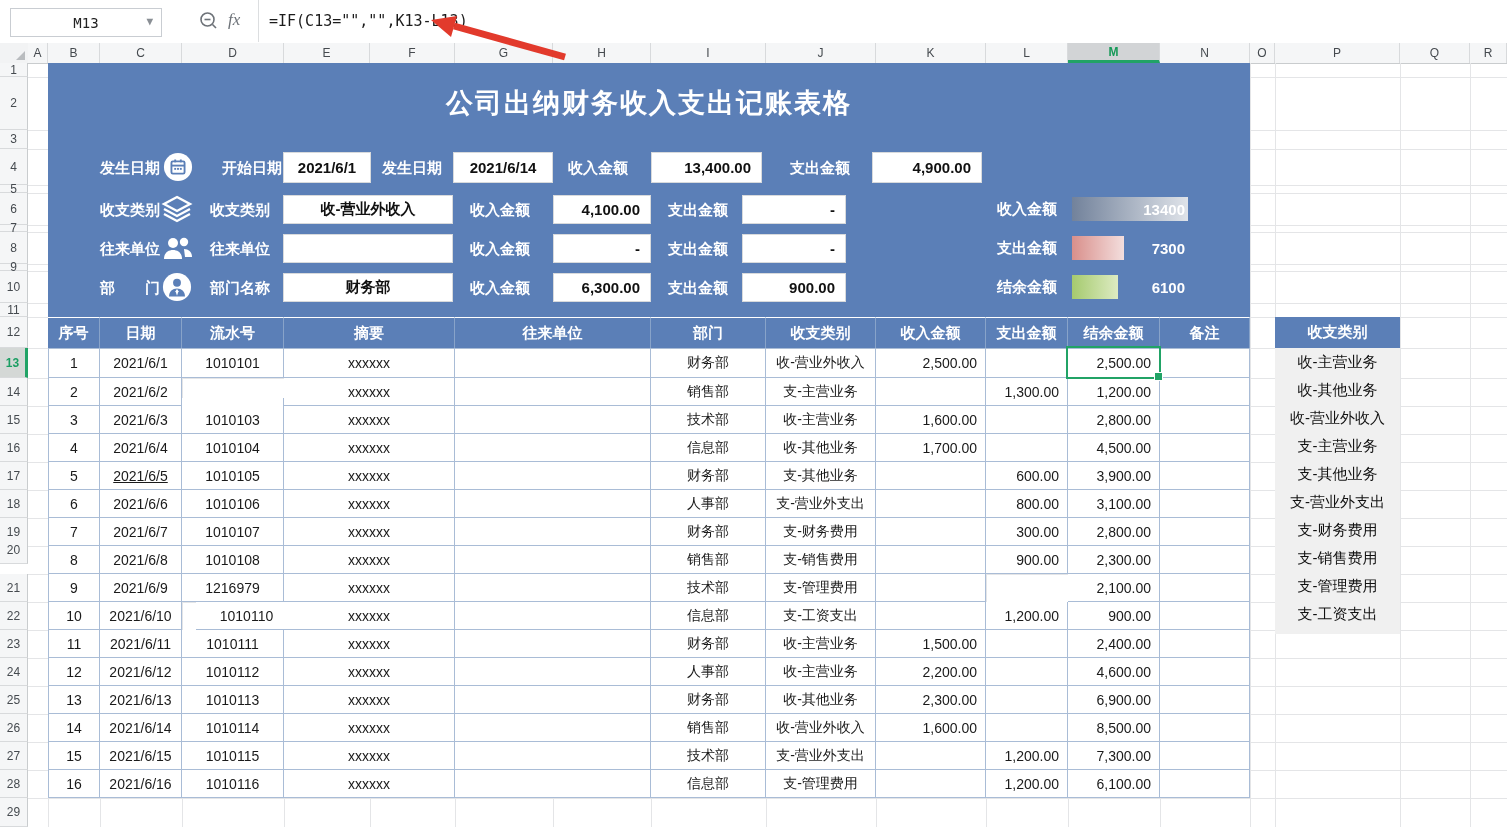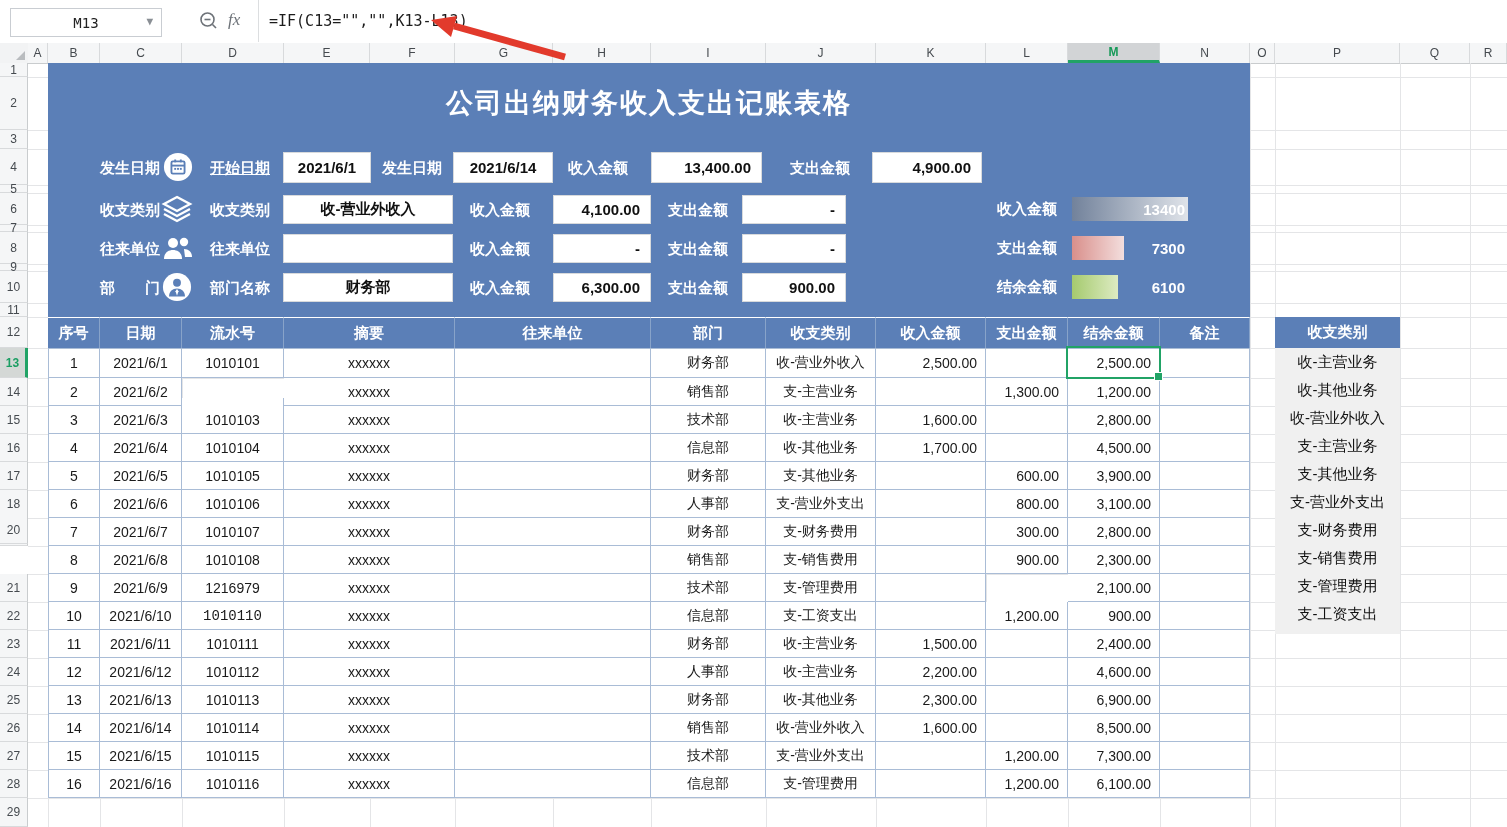--- a/index.html
+++ b/index.html
@@ -144,21 +144,21 @@
       <div class="rowcell" style="top: 271px; height: 32px;">10</div>
       <div class="rowcell" style="top: 303px; height: 14px;">11</div>
       <div class="rowcell" style="top: 317px; height: 31px;">12</div>
       <div class="rowcell sel" style="top: 348px; height: 30px;">13</div>
       <div class="rowcell" style="top: 378px; height: 28px;">14</div>
       <div class="rowcell" style="top: 406px; height: 28px;">15</div>
       <div class="rowcell" style="top: 434px; height: 28px;">16</div>
       <div class="rowcell" style="top: 462px; height: 28px;">17</div>
       <div class="rowcell" style="top: 490px; height: 28px;">18</div>
       <div class="rowcell" style="top: 518px; height: 28px;">19</div>
-      <div class="rowcell" style="top: 516px; height: 28px;">20</div>
+      <div class="rowcell" style="top: 536px; height: 28px;">20</div>
       <div class="rowcell" style="top: 574px; height: 28px;">21</div>
       <div class="rowcell" style="top: 602px; height: 28px;">22</div>
       <div class="rowcell" style="top: 630px; height: 28px;">23</div>
       <div class="rowcell" style="top: 658px; height: 28px;">24</div>
       <div class="rowcell" style="top: 686px; height: 28px;">25</div>
       <div class="rowcell" style="top: 714px; height: 28px;">26</div>
       <div class="rowcell" style="top: 742px; height: 28px;">27</div>
       <div class="rowcell" style="top: 770px; height: 28px;">28</div>
       <div class="rowcell" style="top: 798px; height: 29px;">29</div>
     </div>
@@ -219,21 +219,21 @@
       <div class="ficon" style="left: 163px; top: 151.5px;"><svg width="30" height="30" viewBox="0 0 32 32">
           <circle cx="16" cy="16" r="15" fill="#fff"></circle>
           <rect x="9" y="10" width="14" height="13" rx="1.5" fill="none" stroke="#5b7fb7" stroke-width="2"></rect>
           <line x1="9" y1="14.5" x2="23" y2="14.5" stroke="#5b7fb7" stroke-width="2"></line>
           <line x1="13" y1="8" x2="13" y2="11" stroke="#5b7fb7" stroke-width="2"></line>
           <line x1="19" y1="8" x2="19" y2="11" stroke="#5b7fb7" stroke-width="2"></line>
           <rect x="12" y="17" width="2" height="2" fill="#5b7fb7"></rect>
           <rect x="15" y="17" width="2" height="2" fill="#5b7fb7"></rect>
           <rect x="18" y="17" width="2" height="2" fill="#5b7fb7"></rect>
         </svg></div>
-      <div class="flab" style="left: 210px; top: 158.5px; text-decoration: underline;">开始日期</div>
+      <div class="flab" style="left: 222px; top: 158.5px;">开始日期</div>
       <div class="fbox c" style="left: 283px; top: 152px; width: 88px; height: 31px;">2021/6/1</div>
       <div class="flab" style="left: 382px; top: 158.5px;">发生日期</div>
       <div class="fbox c" style="left: 453px; top: 152px; width: 100px; height: 31px;">2021/6/14</div>
       <div class="flab" style="left: 568px; top: 158.5px;">收入金额</div>
       <div class="fbox r" style="left: 651px; top: 152px; width: 111px; height: 31px;">13,400.00</div>
       <div class="flab" style="left: 790px; top: 158.5px;">支出金额</div>
       <div class="fbox r" style="left: 872px; top: 152px; width: 110px; height: 31px;">4,900.00</div>
       <div class="flab" style="left: 100px; top: 200.5px;">收支类别</div>
       <div class="ficon" style="left: 160px; top: 193.5px;"><svg width="34" height="30" viewBox="0 0 34 30">
           <path d="M17 3 L30 10 L17 17 L4 10 Z" fill="none" stroke="#fff" stroke-width="2.4"></path>
@@ -339,21 +339,21 @@
       <div class="tdcell c" style="left: 182px; top: 434px; width: 102px; height: 28px;">1010104</div>
       <div class="tdcell c" style="left: 284px; top: 434px; width: 171px; height: 28px;">xxxxxx</div>
       <div class="tdcell c" style="left: 455px; top: 434px; width: 196px; height: 28px;"></div>
       <div class="tdcell c" style="left: 651px; top: 434px; width: 115px; height: 28px;">信息部</div>
       <div class="tdcell c" style="left: 766px; top: 434px; width: 110px; height: 28px;">收-其他业务</div>
       <div class="tdcell r" style="left: 876px; top: 434px; width: 110px; height: 28px;">1,700.00</div>
       <div class="tdcell r" style="left: 986px; top: 434px; width: 82px; height: 28px;"></div>
       <div class="tdcell r" style="left: 1068px; top: 434px; width: 92px; height: 28px;">4,500.00</div>
       <div class="tdcell c" style="left: 1160px; top: 434px; width: 90px; height: 28px;"></div>
       <div class="tdcell c tl" style="left: 48px; top: 462px; width: 52px; height: 28px;">5</div>
-      <div class="tdcell c" style="left: 100px; top: 462px; width: 82px; height: 28px;">2021/6/5</div>
+      <div class="tdcell c" style="left: 100px; top: 462px; width: 82px; height: 28px; text-decoration: underline;">2021/6/5</div>
       <div class="tdcell c" style="left: 182px; top: 462px; width: 102px; height: 28px;">1010105</div>
       <div class="tdcell c" style="left: 284px; top: 462px; width: 171px; height: 28px;">xxxxxx</div>
       <div class="tdcell c" style="left: 455px; top: 462px; width: 196px; height: 28px;"></div>
       <div class="tdcell c" style="left: 651px; top: 462px; width: 115px; height: 28px;">财务部</div>
       <div class="tdcell c" style="left: 766px; top: 462px; width: 110px; height: 28px;">支-其他业务</div>
       <div class="tdcell r" style="left: 876px; top: 462px; width: 110px; height: 28px;"></div>
       <div class="tdcell r" style="left: 986px; top: 462px; width: 82px; height: 28px;">600.00</div>
       <div class="tdcell r" style="left: 1068px; top: 462px; width: 92px; height: 28px;">3,900.00</div>
       <div class="tdcell c" style="left: 1160px; top: 462px; width: 90px; height: 28px;"></div>
       <div class="tdcell c tl" style="left: 48px; top: 490px; width: 52px; height: 28px;">6</div>
@@ -395,21 +395,21 @@
       <div class="tdcell c" style="left: 284px; top: 574px; width: 171px; height: 28px;">xxxxxx</div>
       <div class="tdcell c" style="left: 455px; top: 574px; width: 196px; height: 28px;"></div>
       <div class="tdcell c" style="left: 651px; top: 574px; width: 115px; height: 28px;">技术部</div>
       <div class="tdcell c" style="left: 766px; top: 574px; width: 110px; height: 28px;">支-管理费用</div>
       <div class="tdcell r" style="left: 876px; top: 574px; width: 110px; height: 28px;"></div>
       <div class="tdcell r" style="left: 986px; top: 602px; width: 82px; height: 28px; text-decoration: underline;">200.00</div>
       <div class="tdcell r" style="left: 1068px; top: 574px; width: 92px; height: 28px;">2,100.00</div>
       <div class="tdcell c" style="left: 1160px; top: 574px; width: 90px; height: 28px;"></div>
       <div class="tdcell c tl" style="left: 48px; top: 602px; width: 52px; height: 28px;">10</div>
       <div class="tdcell c" style="left: 100px; top: 602px; width: 82px; height: 28px;">2021/6/10</div>
-      <div class="tdcell c" style="left: 182px; top: 602px; width: 102px; height: 28px; font-family: Liberation Mono, monospace;">1010110</div>
+      <div class="tdcell c" style="left: 196px; top: 602px; width: 102px; height: 28px;">1010110</div>
       <div class="tdcell c" style="left: 284px; top: 602px; width: 171px; height: 28px;">xxxxxx</div>
       <div class="tdcell c" style="left: 455px; top: 602px; width: 196px; height: 28px;"></div>
       <div class="tdcell c" style="left: 651px; top: 602px; width: 115px; height: 28px;">信息部</div>
       <div class="tdcell c" style="left: 766px; top: 602px; width: 110px; height: 28px;">支-工资支出</div>
       <div class="tdcell r" style="left: 876px; top: 602px; width: 110px; height: 28px;"></div>
       <div class="tdcell r" style="left: 986px; top: 602px; width: 82px; height: 28px;">1,200.00</div>
       <div class="tdcell r" style="left: 1068px; top: 602px; width: 92px; height: 28px;">900.00</div>
       <div class="tdcell c" style="left: 1160px; top: 602px; width: 90px; height: 28px;"></div>
       <div class="tdcell c tl" style="left: 48px; top: 630px; width: 52px; height: 28px;">11</div>
       <div class="tdcell c" style="left: 100px; top: 630px; width: 82px; height: 28px;">2021/6/11</div>

